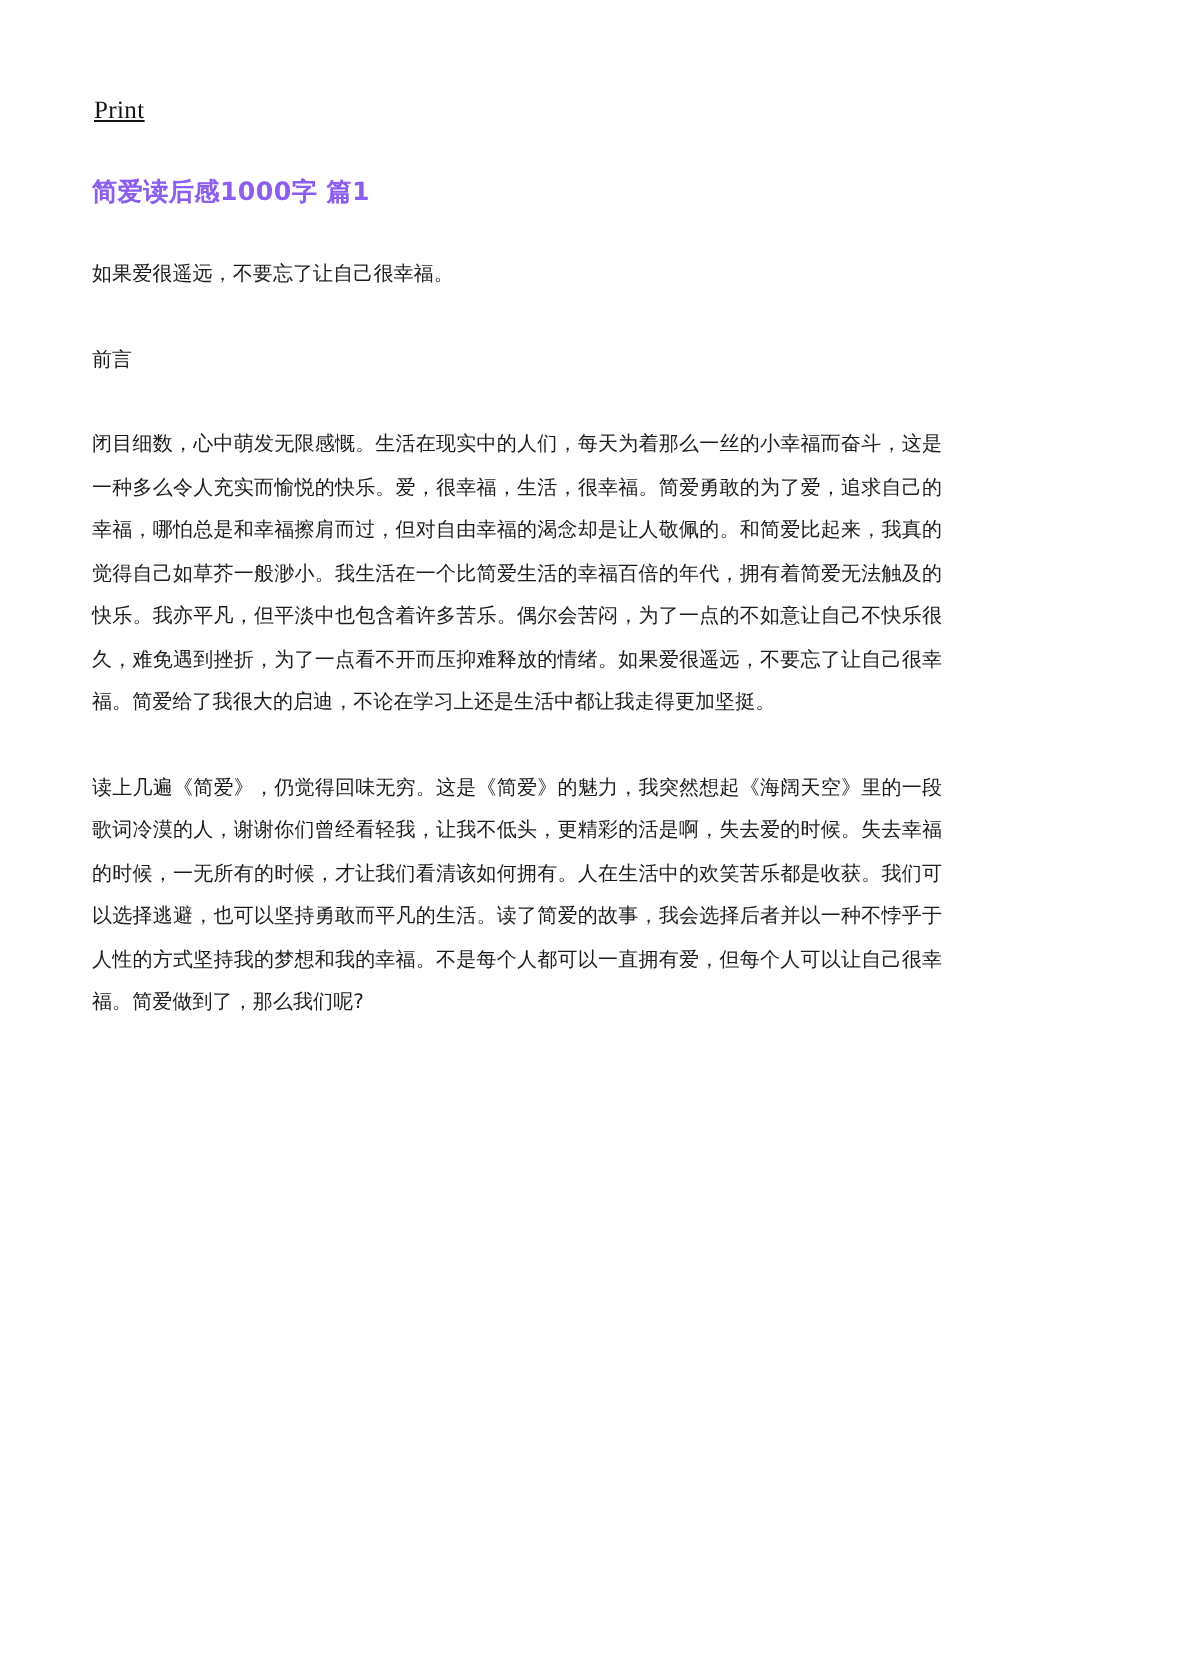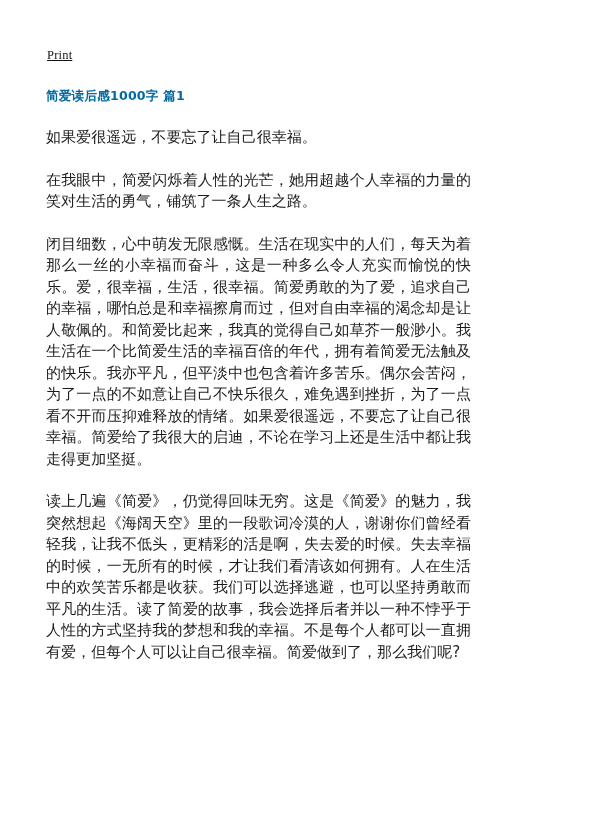--- a/index.html
+++ b/index.html
@@ -48,27 +48,27 @@
   .subtitle {
     font-size: 12.2px;
     color: #1c1c1c;
     margin: 24px 0 0 0;
     line-height: 20px;
     letter-spacing: 0.2px;
   }
   .section-heading {
     font-size: 12.6px;
     font-weight: bold;
-    color: #0369a1;
+    color: #8b5cf6;
     margin: 23px 0 0 0;
     line-height: 20px;
     letter-spacing: 0.2px;
   }
   p.body-para {
-    font-size: 15px;
+    font-size: 10px;
     color: #1c1c1c;
     line-height: 21.5px;
     margin: 21px 0 0 0;
     text-align: justify;
     text-justify: inter-ideograph;
     letter-spacing: 0.05px;
     word-break: break-all;
   }
   p.body-para.short {
     text-align: left;
@@ -83,19 +83,19 @@
 <div class="page">
 
   <a class="print-link" href="#">Print</a>
 
 
 
   <h2 class="section-heading">简爱读后感1000字 篇1</h2>
 
   <div class="content">
     <p class="body-para short">如果爱很遥远，不要忘了让自己很幸福。</p>
-    <p class="body-para">在我眼中，简爱闪烁着人性的光芒，她用超越个人幸福的力量的笑对生活的勇气，铺筑了一条人生之路。</p>
+    <p class="body-para short">前言</p>
     <p class="body-para">闭目细数，心中萌发无限感慨。生活在现实中的人们，每天为着那么一丝的小幸福而奋斗，这是一种多么令人充实而愉悦的快乐。爱，很幸福，生活，很幸福。简爱勇敢的为了爱，追求自己的幸福，哪怕总是和幸福擦肩而过，但对自由幸福的渴念却是让人敬佩的。和简爱比起来，我真的觉得自己如草芥一般渺小。我生活在一个比简爱生活的幸福百倍的年代，拥有着简爱无法触及的快乐。我亦平凡，但平淡中也包含着许多苦乐。偶尔会苦闷，为了一点的不如意让自己不快乐很久，难免遇到挫折，为了一点看不开而压抑难释放的情绪。如果爱很遥远，不要忘了让自己很幸福。简爱给了我很大的启迪，不论在学习上还是生活中都让我走得更加坚挺。</p>
     <p class="body-para">读上几遍《简爱》，仍觉得回味无穷。这是《简爱》的魅力，我突然想起《海阔天空》里的一段歌词冷漠的人，谢谢你们曾经看轻我，让我不低头，更精彩的活是啊，失去爱的时候。失去幸福的时候，一无所有的时候，才让我们看清该如何拥有。人在生活中的欢笑苦乐都是收获。我们可以选择逃避，也可以坚持勇敢而平凡的生活。读了简爱的故事，我会选择后者并以一种不悖乎于人性的方式坚持我的梦想和我的幸福。不是每个人都可以一直拥有爱，但每个人可以让自己很幸福。简爱做到了，那么我们呢?</p>
 
   </div>
 
 </div>
 
 </body></html>

